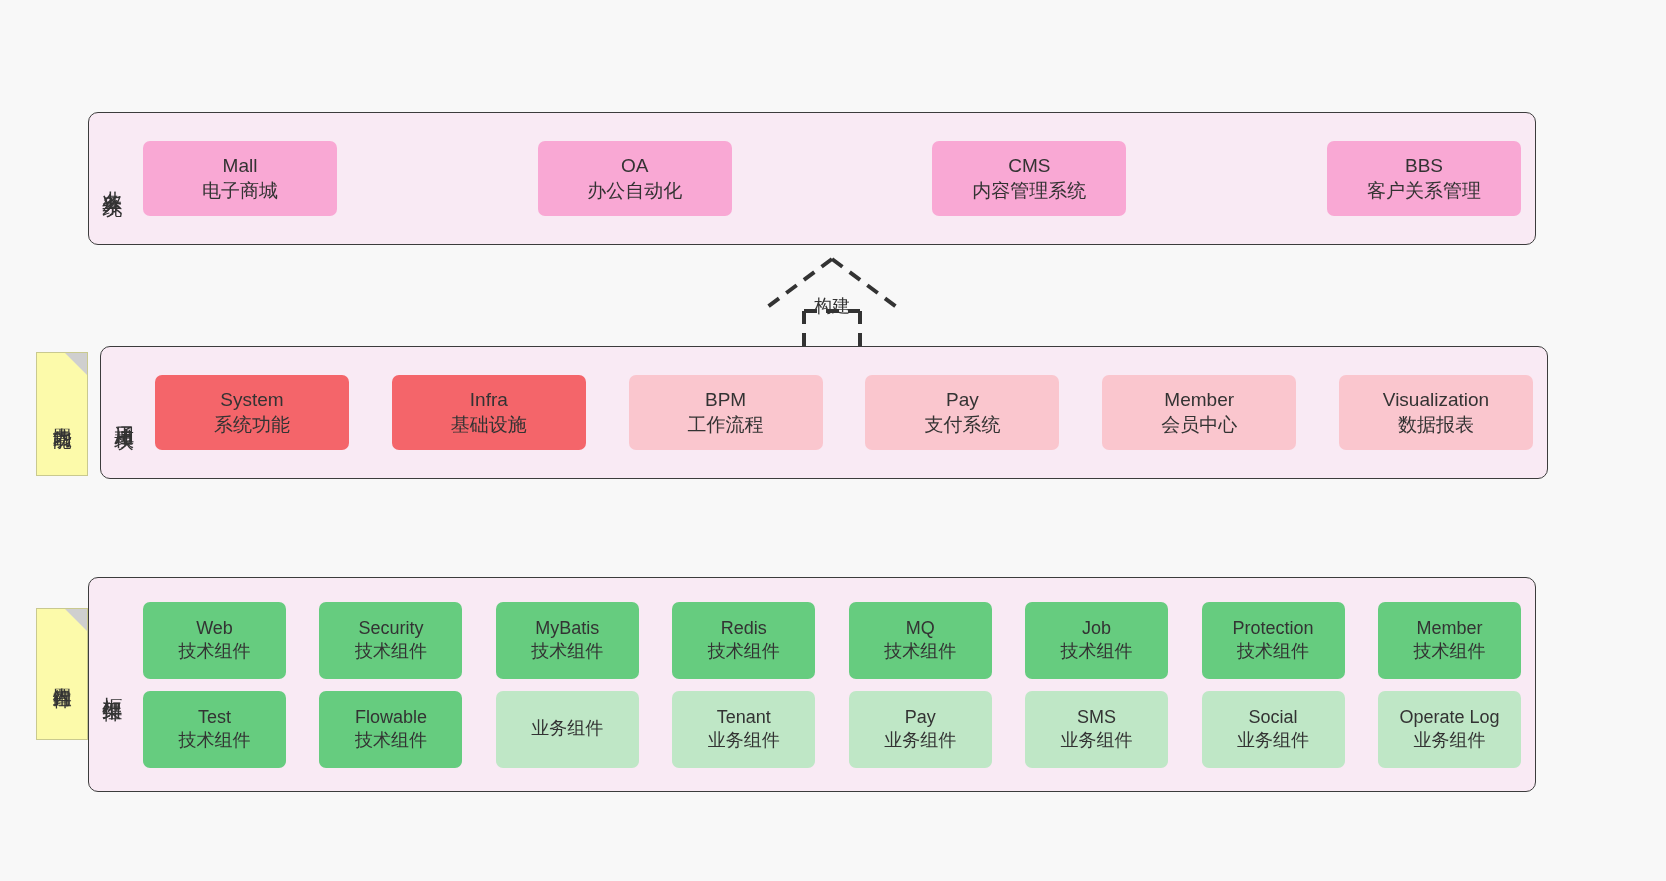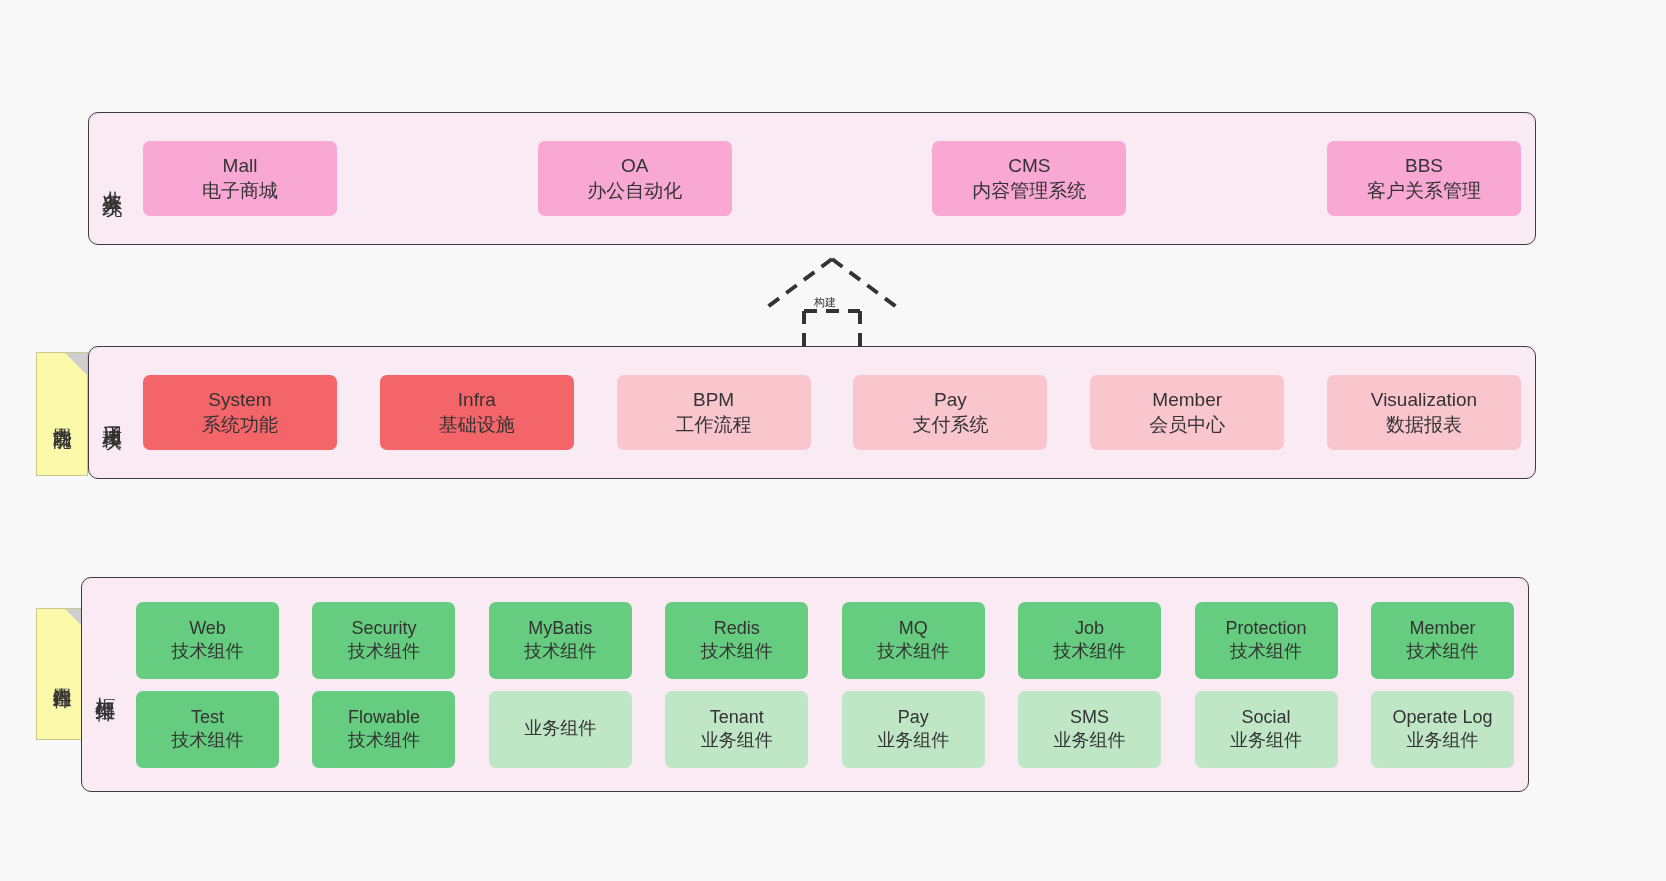--- a/index.html
+++ b/index.html
@@ -85,25 +85,25 @@
   .box.red       { background: #f4656a; }
   .box.pink      { background: #fac6ce; }
   .box.green     { background: #66cc7f; }
   .box.lightgreen{ background: #bfe7c6; }
 
   
   #layer-business { left: 88px; top: 112px; width: 1448px; height: 133px; }
   #layer-business .box { width: 194px; height: 75px; }
 
   
-  #layer-modules { left: 88px; top: 346px; width: 1448px; height: 133px; }
+  #layer-modules { left: 100px; top: 346px; width: 1448px; height: 133px; }
   #layer-modules .box { width: 194px; height: 75px; }
 
   
-  #layer-framework { left: 81px; top: 577px; width: 1448px; height: 215px; }
+  #layer-framework { left: 88px; top: 577px; width: 1448px; height: 215px; }
   #layer-framework .box { width: 143px; height: 77px; font-size: 18px; }
 
   
   .note {
     position: absolute;
     background: #fcfaaa;
     border: 1px solid #c9c98f;
     box-sizing: border-box;
     display: flex;
     align-items: center;
@@ -127,21 +127,21 @@
   }
   #note-builtin-func { left: 36px; top: 352px; width: 52px; height: 124px; }
   #note-builtin-comp { left: 36px; top: 608px; width: 52px; height: 132px; }
 
   
   .arrow {
     position: absolute;
   }
   .arrow .arrow-label {
     position: absolute;
-    font-size: 11px;
+    font-size: 18px;
     color: #333333;
     background: transparent;
     white-space: nowrap;
     line-height: 1;
   }
   #arrow-build { left: 752px; top: 255px; width: 160px; height: 92px; }
   #arrow-build .arrow-label { left: 62px; top: 42px; }
   #arrow-impl  { left: 766px; top: 487px; width: 160px; height: 92px; }
   #arrow-impl  .arrow-label { left: 62px; top: 42px; }
 </style>

